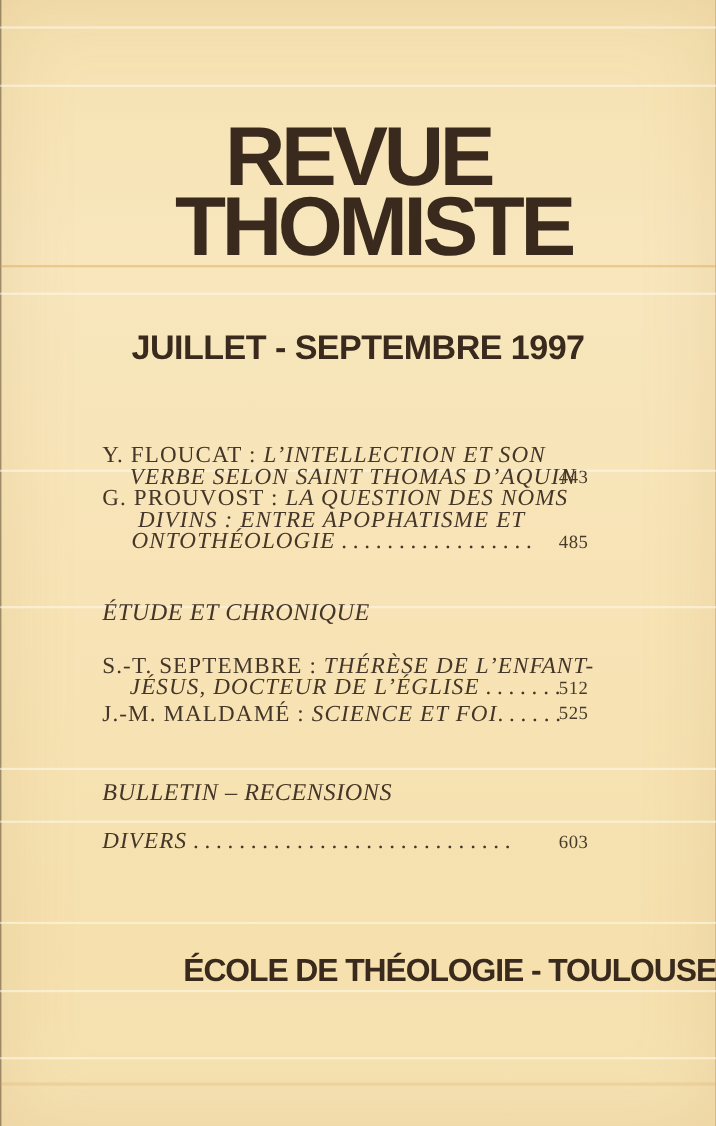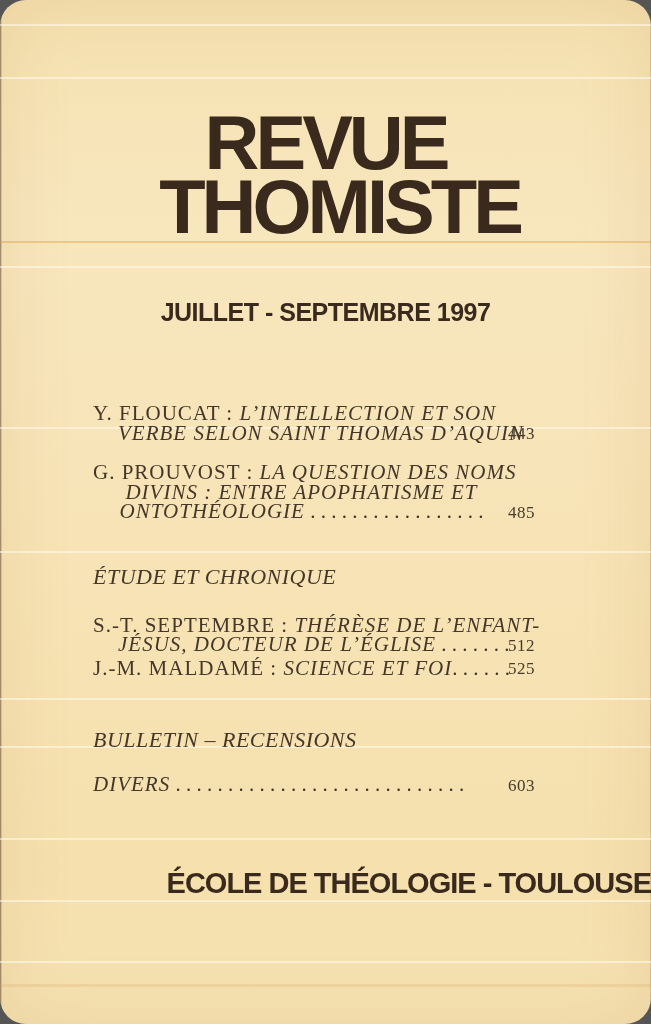--- a/index.html
+++ b/index.html
@@ -6,21 +6,20 @@
   .page {
     position: relative;
     width: 651px;
     height: 1024px;
     margin: 0 auto;
     background: #f7e3b4;
     background-image: linear-gradient(180deg, #f5e1b0 0%, #f8e6bd 22%, #f7e3b5 55%, #f5e0ae 85%, #f6e2b3 100%);
     box-shadow: inset 0 0 70px rgba(186,142,76,0.18);
     overflow: hidden;
     font-family: "Liberation Serif", serif;
-    border-radius: 26px;
   }
   .edge-left {
     position: absolute; left: 0; top: 0; bottom: 0; width: 2px;
     background: linear-gradient(90deg, rgba(72,56,34,0.65), rgba(72,56,34,0));
   }
   .edge-right {
     position: absolute; right: 0; top: 0; bottom: 0; width: 1px;
     background: rgba(130,100,60,0.25);
   }
   .streak {
@@ -44,21 +43,21 @@
   }
   .masthead.line1 { top: 105px; }
   .masthead.line2 { top: 169px; padding-left: 14px; }
 
   .issue-date {
     position: absolute; top: 298px; left: 0; width: 100%;
     text-align: center;
     font-family: "Liberation Sans", sans-serif;
     font-weight: bold;
     color: #3a2a1d;
-    font-size: 25px;
+    font-size: 31px;
     letter-spacing: -0.5px;
     white-space: nowrap;
   }
 
   .toc {
     position: absolute;
     top: 404px; left: 93px;
     width: 442px;
     font-size: 21px;
     line-height: 19.5px;
@@ -72,21 +71,21 @@
   .ital { font-style: italic; }
   .dots { font-style: normal; letter-spacing: 0; }
   .pagenum {
     position: absolute; right: 0; bottom: 1px;
     font-size: 17px; line-height: 17px;
     letter-spacing: 0.5px;
     color: #463a2b;
     font-style: normal;
     text-align: right;
   }
-  .mb12 { margin-bottom: 20px; }
+  .mb12 { margin-bottom: 0; }
   .mb43 { margin-bottom: 43px; }
   .mb27 { margin-bottom: 27px; }
   .mb4  { margin-bottom: 4px; }
   .mb50 { margin-bottom: 50px; }
   .mb23 { margin-bottom: 23px; }
   .mb3  { margin-bottom: 3px; }
 
   .toc-heading {
     text-align: left;
     font-style: italic;

